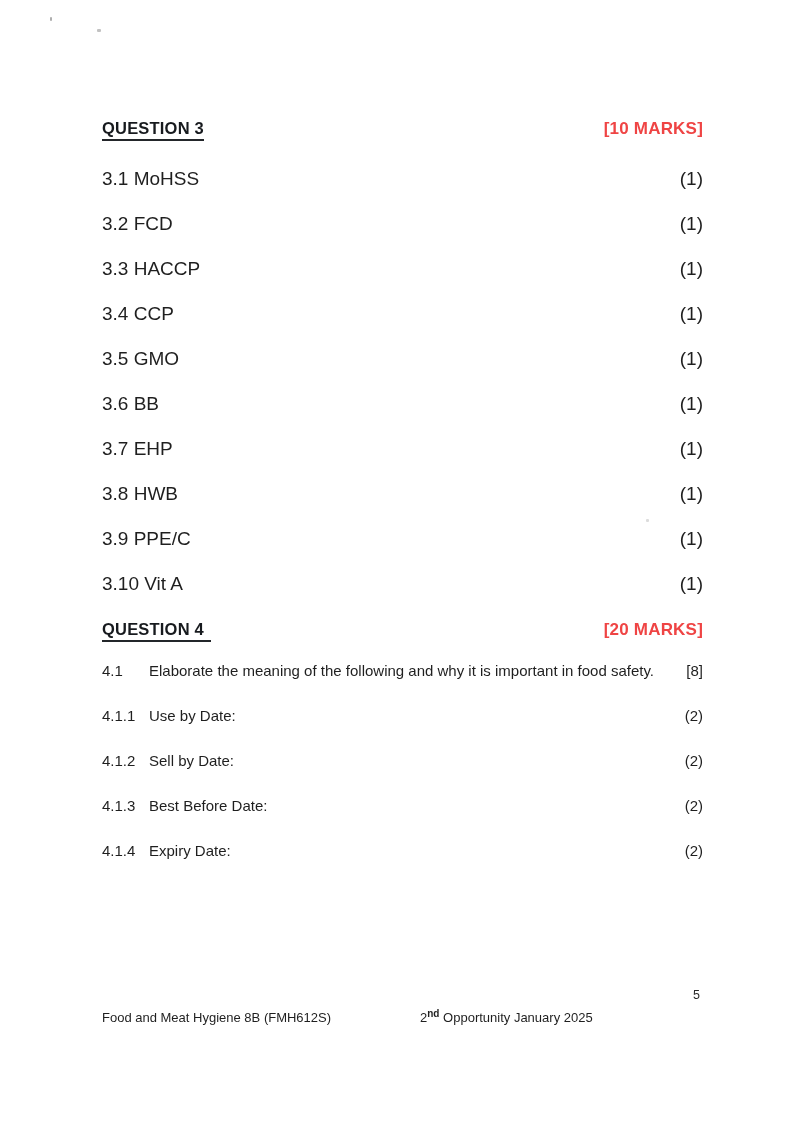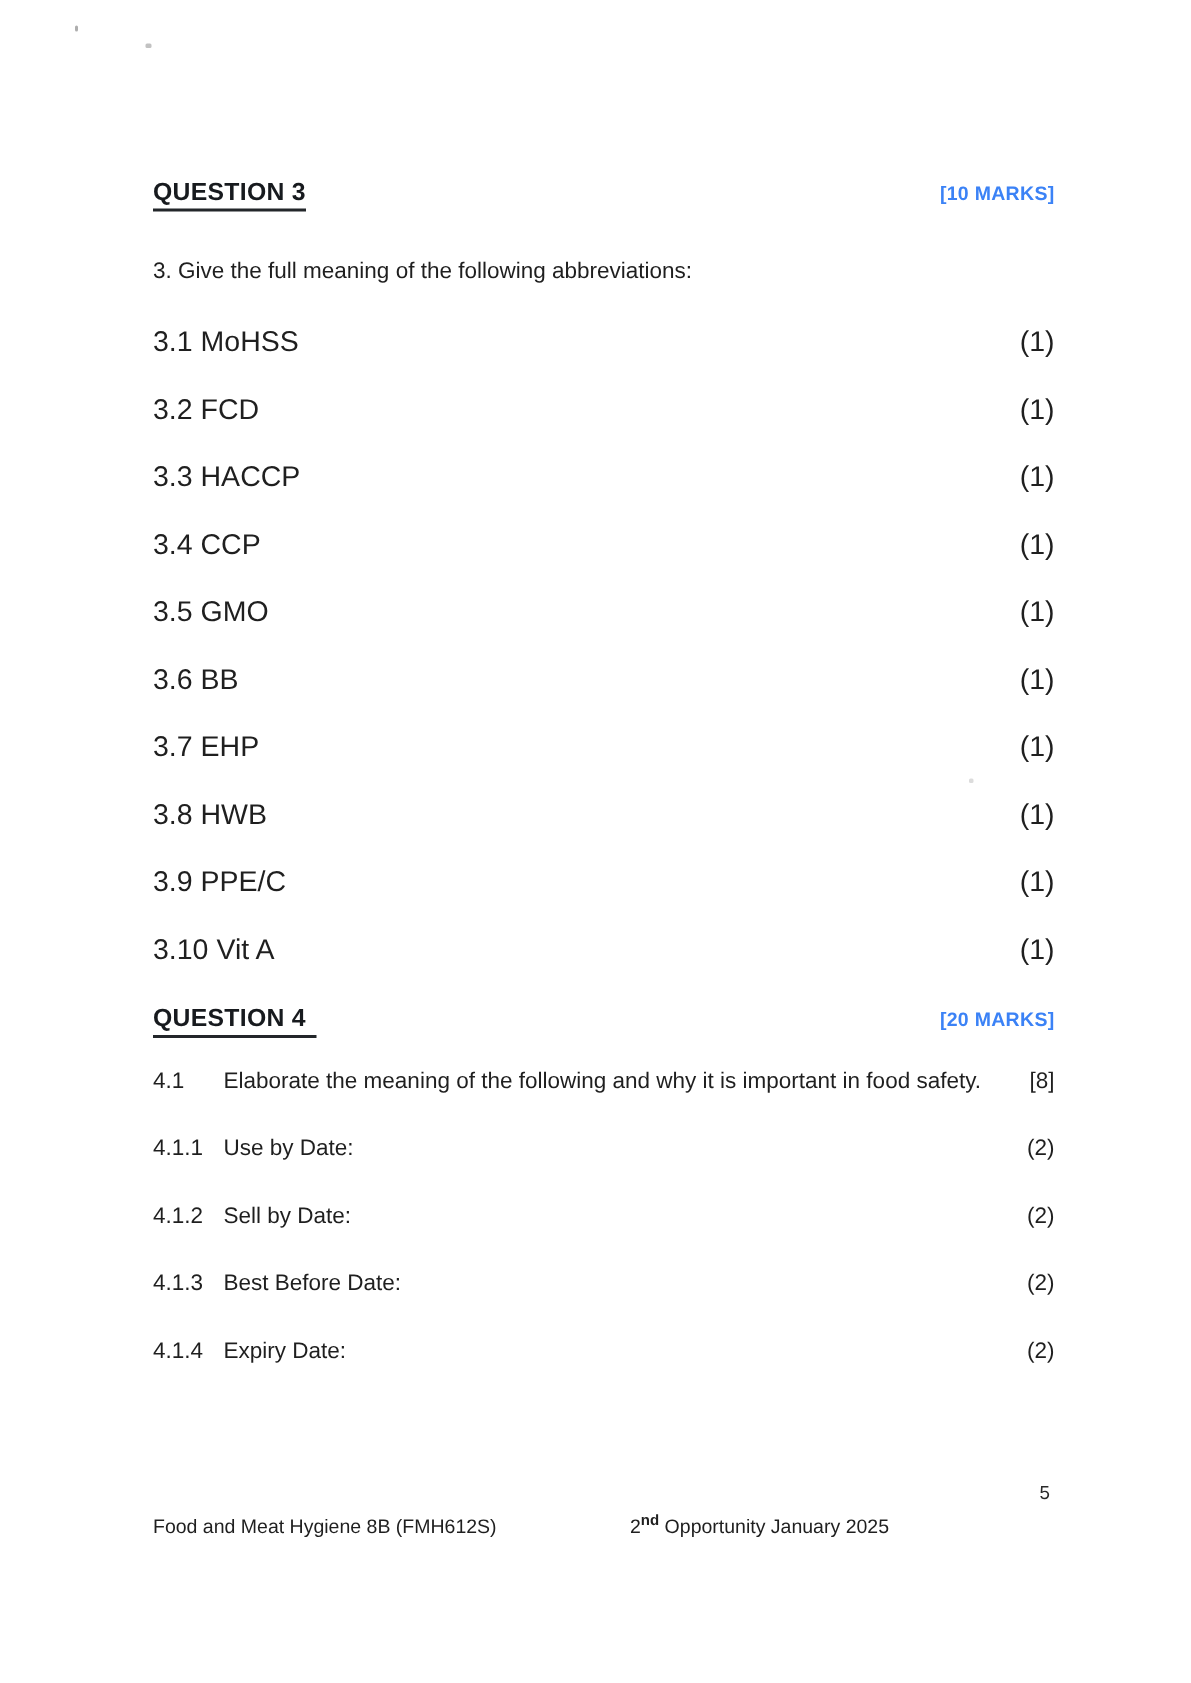--- a/index.html
+++ b/index.html
@@ -33,22 +33,22 @@
     display: inline-block;
     border-bottom: 2px solid #23262a;
     padding-bottom: 1px;
     letter-spacing: 0.2px;
   }
   .heading-text.trail {
     padding-right: 7px;
   }
   .heading-marks {
     font-weight: bold;
-    font-size: 13px;
-    color: #3b82f6;
+    font-size: 17px;
+    color: #ef4444;
     letter-spacing: 0.2px;
   }
   .intro-line {
     margin-top: 30px;
     font-size: 15px;
     line-height: 20px;
   }
   .items-block {
     margin-top: 28px;
   }
@@ -154,21 +154,20 @@
   <div class="speck speck-2"></div>
   <div class="speck speck-3"></div>
 
   <div class="content">
 
     <div class="heading-row">
       <span class="heading-text">QUESTION 3</span>
       <span class="heading-marks">[10 MARKS]</span>
     </div>
 
-    <div class="intro-line">3. Give the full meaning of the following abbreviations:</div>
 
     <div class="items-block">
       <div class="item-row">
         <span>3.1 MoHSS</span>
         <span class="item-marks">(1)</span>
       </div>
       <div class="item-row">
         <span>3.2 FCD</span>
         <span class="item-marks">(1)</span>
       </div>

